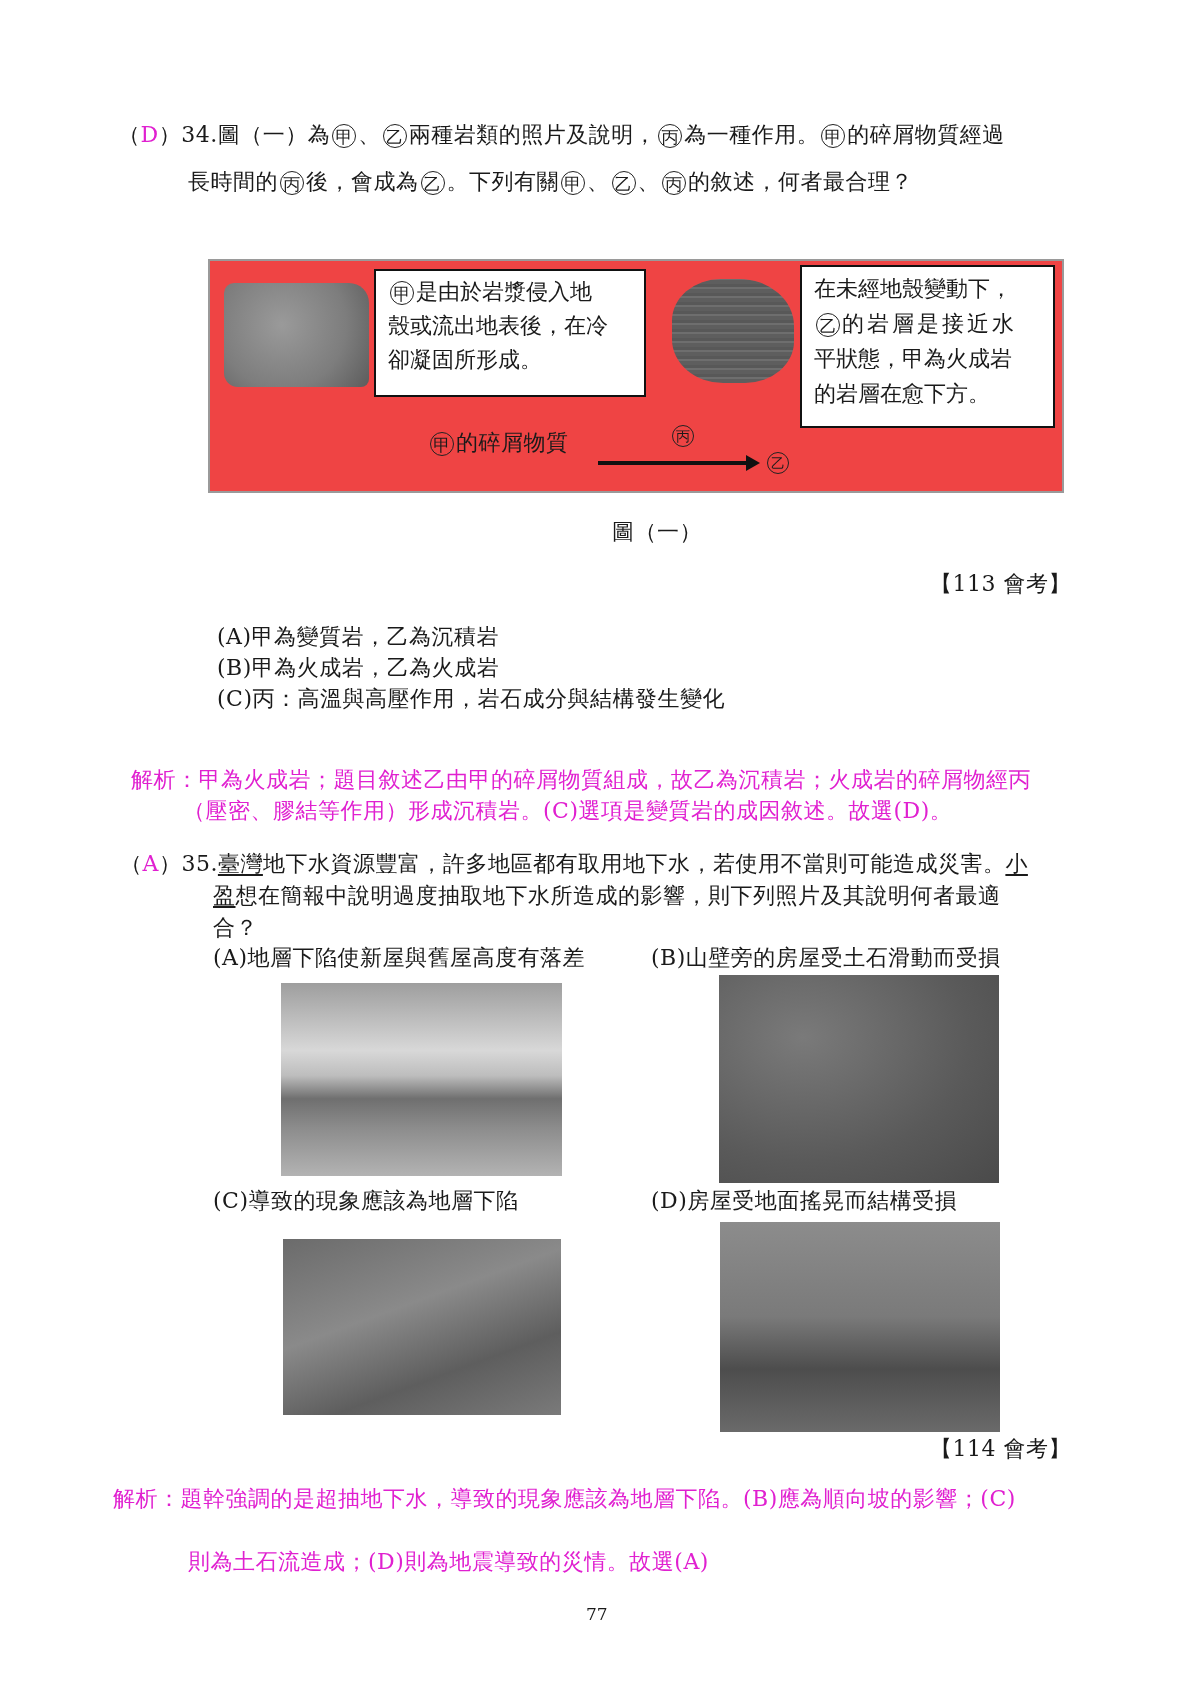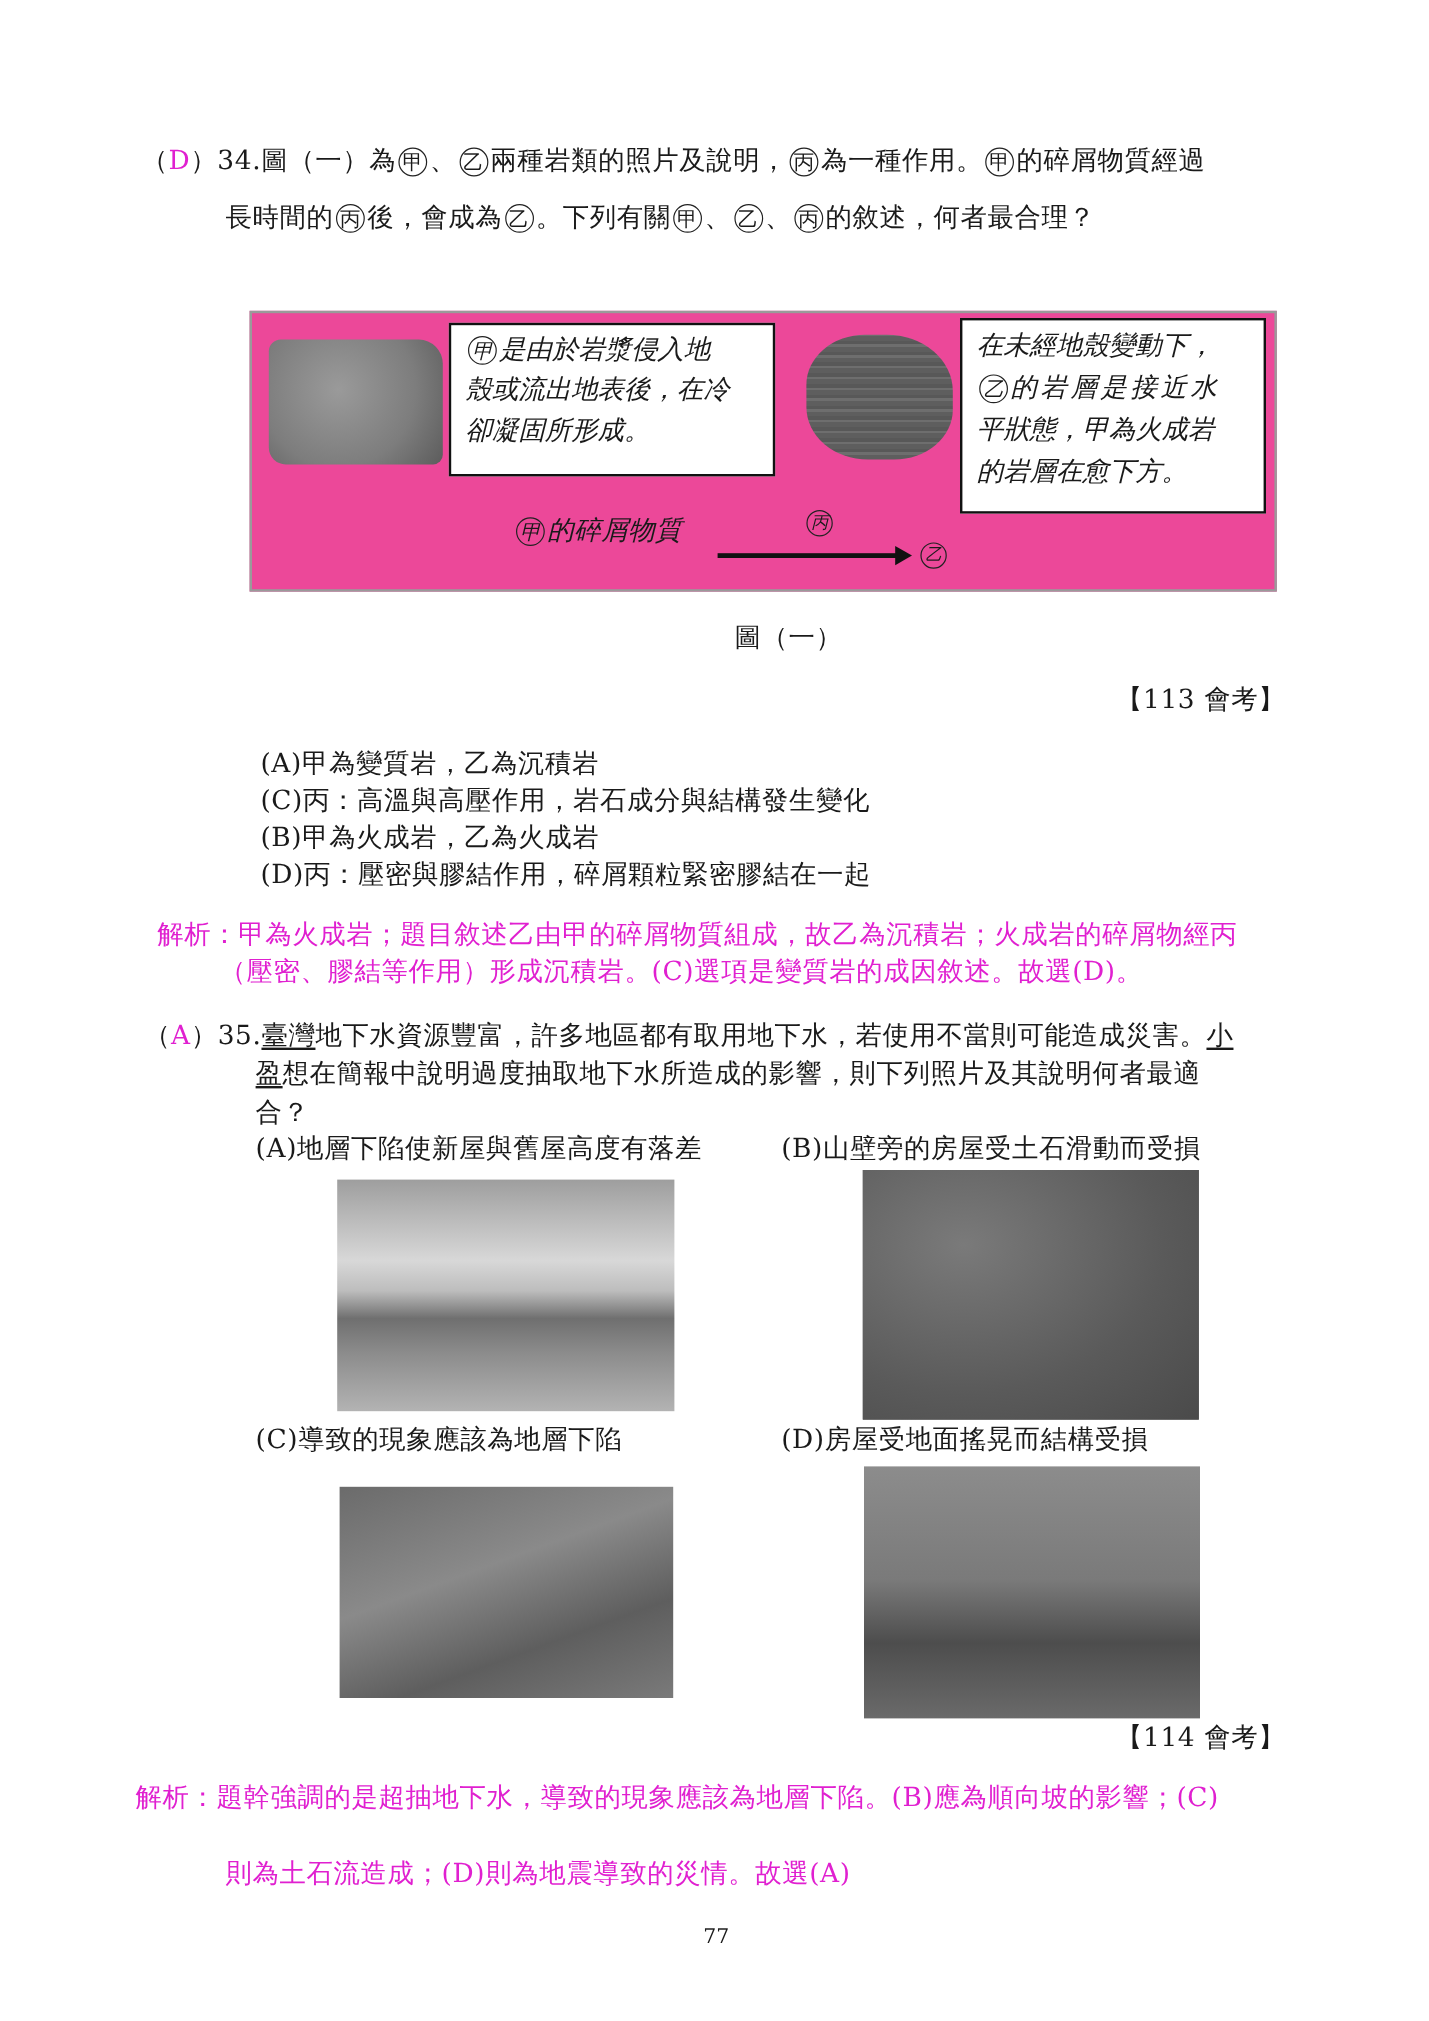--- a/index.html
+++ b/index.html
@@ -5,21 +5,21 @@
   html, body { margin: 0; padding: 0; background: #ffffff; }
   body { width: 1191px; height: 1684px; position: relative; overflow: hidden;
          font-family: "DejaVu Serif", "Liberation Serif", serif; color: #1a1a1a; }
   .abs { position: absolute; }
   .line { font-size: 22px; line-height: 28px; white-space: nowrap; letter-spacing: 0.5px; }
   .magenta { color: #e020d0; }
   .circ { display: inline-block; width: 24px; height: 24px; line-height: 24px; border: 1.5px solid #222;
           border-radius: 50%; text-align: center; font-size: 17px; vertical-align: middle; margin: 0 2px; box-sizing: border-box; }
   .circ.small { width: 22px; height: 22px; line-height: 20px; font-size: 14px; }
   .u { text-decoration: underline; text-underline-offset: 3px; }
-  .figure-box { border: 2px solid #9a9a9a; background: #ec4899; font-style: italic; }
+  .figure-box { border: 2px solid #9a9a9a; background: #ef4444; }
   .textbox { border: 2px solid #111; background: #fff; font-size: 22px; line-height: 34px; padding: 4px 12px; box-sizing: border-box; }
   .rock1 { background: radial-gradient(circle at 40% 40%, #9a9a9a, #7d7d7d 60%, #5c5c5c);
            border-radius: 10px 20px 8px 14px; }
   .rock2 { background: repeating-linear-gradient(0deg, #5e5e5e 0 4px, #6e6e6e 4px 6px, #585858 6px 9px);
            border-radius: 40% 45% 40% 42%; }
   .arrow-shaft { background: #111; height: 4px; }
   .arrow-head { width: 0; height: 0; border-top: 8px solid transparent; border-bottom: 8px solid transparent; border-left: 14px solid #111; }
   .photo { background: #8a8a8a; overflow: hidden; }
   .photoA { background:
       linear-gradient(180deg, #9e9e9e 0%, #d8d8d8 35%, #bdbdbd 48%, #6f6f6f 60%, #8c8c8c 75%, #b3b3b3 100%); }
@@ -62,23 +62,22 @@
   <div class="abs arrow-shaft" style="left:388px; top:200px; width:150px;"></div>
   <div class="abs arrow-head" style="left:536px; top:194px;"></div>
   <span class="abs circ small" style="left:555px; top:191px;">乙</span>
 </div>
 
 <div class="abs line" style="left:612px; top:518px;">圖（一）</div>
 <div class="abs line" style="left:930px; top:570px;">【113 會考】</div>
 
 <div class="abs" style="left:217px; top:621px;">
   <div class="line" style="line-height:31px;"><span>(A)</span><span>甲為變質岩，乙為沉積岩</span></div>
+  <div class="line" style="line-height:31px;"><span>(B)</span><span>甲為火成岩，乙為火成岩</span></div>
   <div class="line" style="line-height:31px;"><span>(C)</span><span>丙：高溫與高壓作用，岩石成分與結構發生變化</span></div>
-  <div class="line" style="line-height:31px;"><span>(B)</span><span>甲為火成岩，乙為火成岩</span></div>
-  <div class="line" style="line-height:31px;"><span>(D)</span><span>丙：壓密與膠結作用，碎屑顆粒緊密膠結在一起</span></div>
 </div>
 
 <div class="abs line magenta" style="left:113px; top:766px;margin-left:18px;">解析：甲為火成岩；題目敘述乙由甲的碎屑物質組成，故乙為沉積岩；火成岩的碎屑物經丙</div>
 <div class="abs line magenta" style="left:183px; top:797px;">（壓密、膠結等作用）形成沉積岩。(C)選項是變質岩的成因敘述。故選(D)。</div>
 
 <div class="abs line" style="left:120px; top:850px;">
   <span>（</span><span class="magenta">A</span><span>）</span><span>35.</span><span class="u">臺灣</span><span>地下水資源豐富，許多地區都有取用地下水，若使用不當則可能造成災害。</span><span class="u">小</span>
 </div>
 <div class="abs line" style="left:213px; top:882px;text-align:center;">
   <span class="u">盈</span><span>想在簡報中說明過度抽取地下水所造成的影響，則下列照片及其說明何者最適</span>

